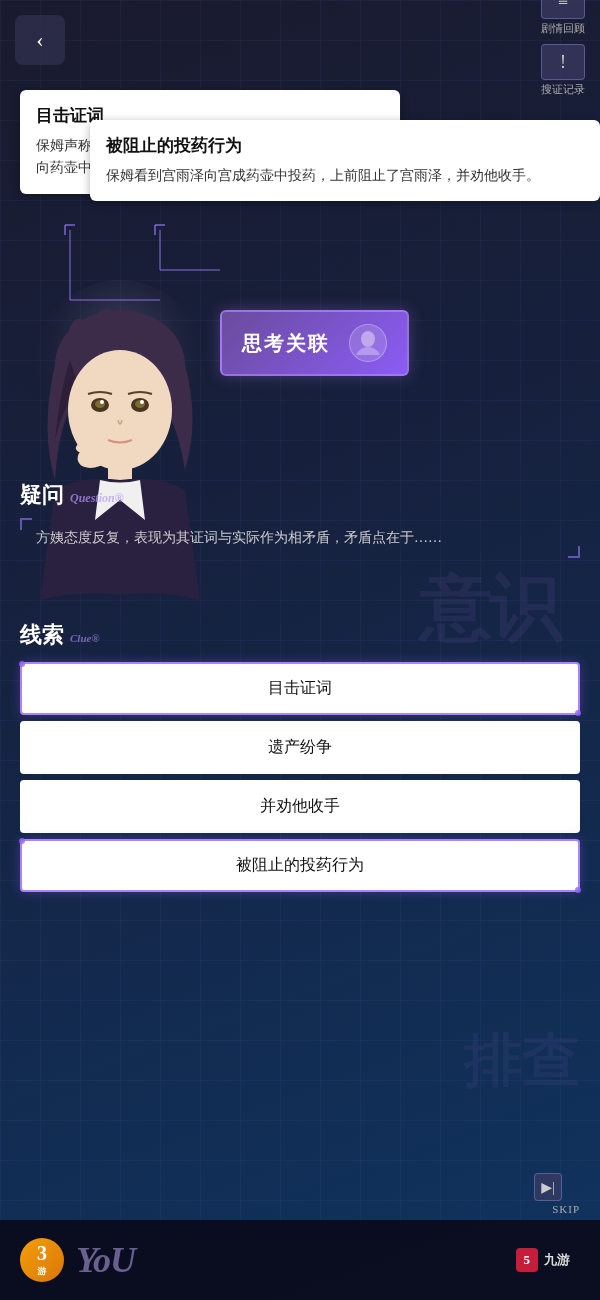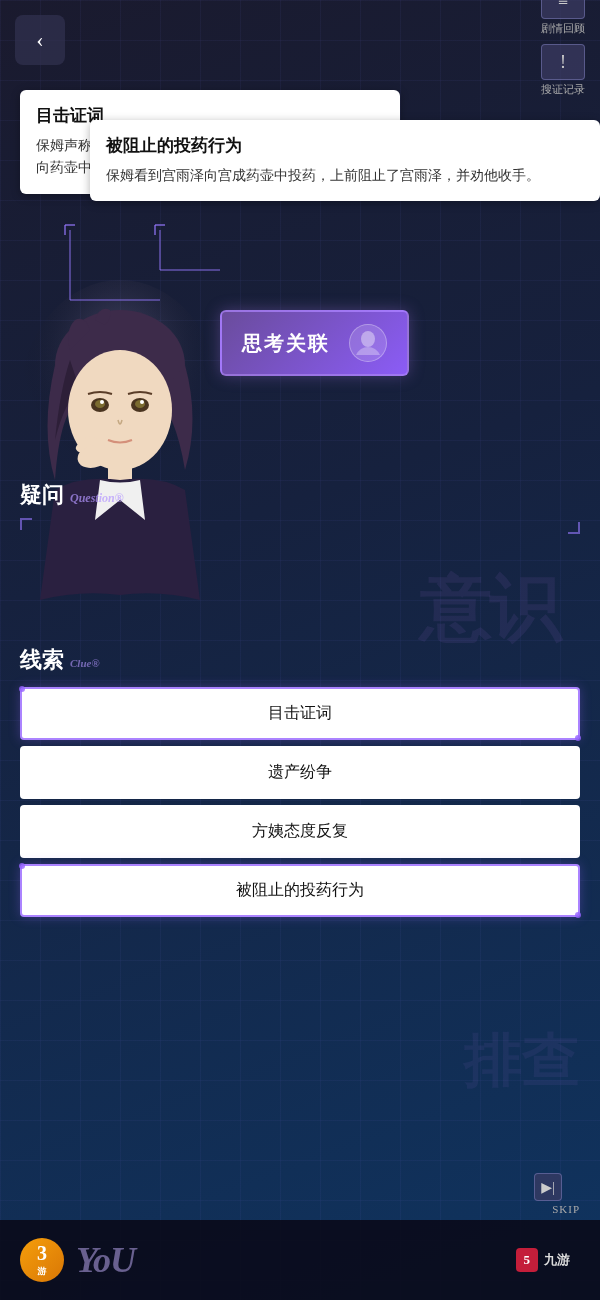--- a/index.html
+++ b/index.html
@@ -252,21 +252,20 @@
     }
 
     
     .clue-section {
       position: absolute;
       top: 620px;
       left: 0;
       right: 0;
       z-index: 40;
       padding: 0 20px;
-      margin-top: 25px;
     }
 
     .clue-list {
       margin-top: 12px;
       display: flex;
       flex-direction: column;
       gap: 6px;
     }
 
     .clue-item {
@@ -516,39 +515,40 @@
 </div>
 
 <div class="question-section">
   <div class="section-title">
     <span>疑问</span>
     <span class="section-title-sub">Question®</span>
   </div>
   <div class="question-box">
     <div class="corner-mark corner-tl"></div>
     <div class="corner-mark corner-br"></div>
+    <p class="question-text">方姨态度反复，表现为其证词与实际作为相矛盾，矛盾点在于……</p>
   </div>
 </div>
 
 <div class="clue-section">
   <div class="section-title">
     <span>线索</span>
     <span class="section-title-sub label-small">Clue®</span>
   </div>
   <div class="clue-list">
     <div class="clue-item selected">
       <div class="corner-dot tl"></div>
       <div class="corner-dot br"></div>
       <span>目击证词</span>
     </div>
     <div class="clue-item">
       <span>遗产纷争</span>
     </div>
     <div class="clue-item">
-      <span>方姨态度反复</span>
+      <span>并劝他收手</span>
     </div>
     <div class="clue-item selected">
       <div class="corner-dot tl"></div>
       <div class="corner-dot br"></div>
       <span>被阻止的投药行为</span>
     </div>
   </div>
 </div>
 
 <div class="skip-btn">

